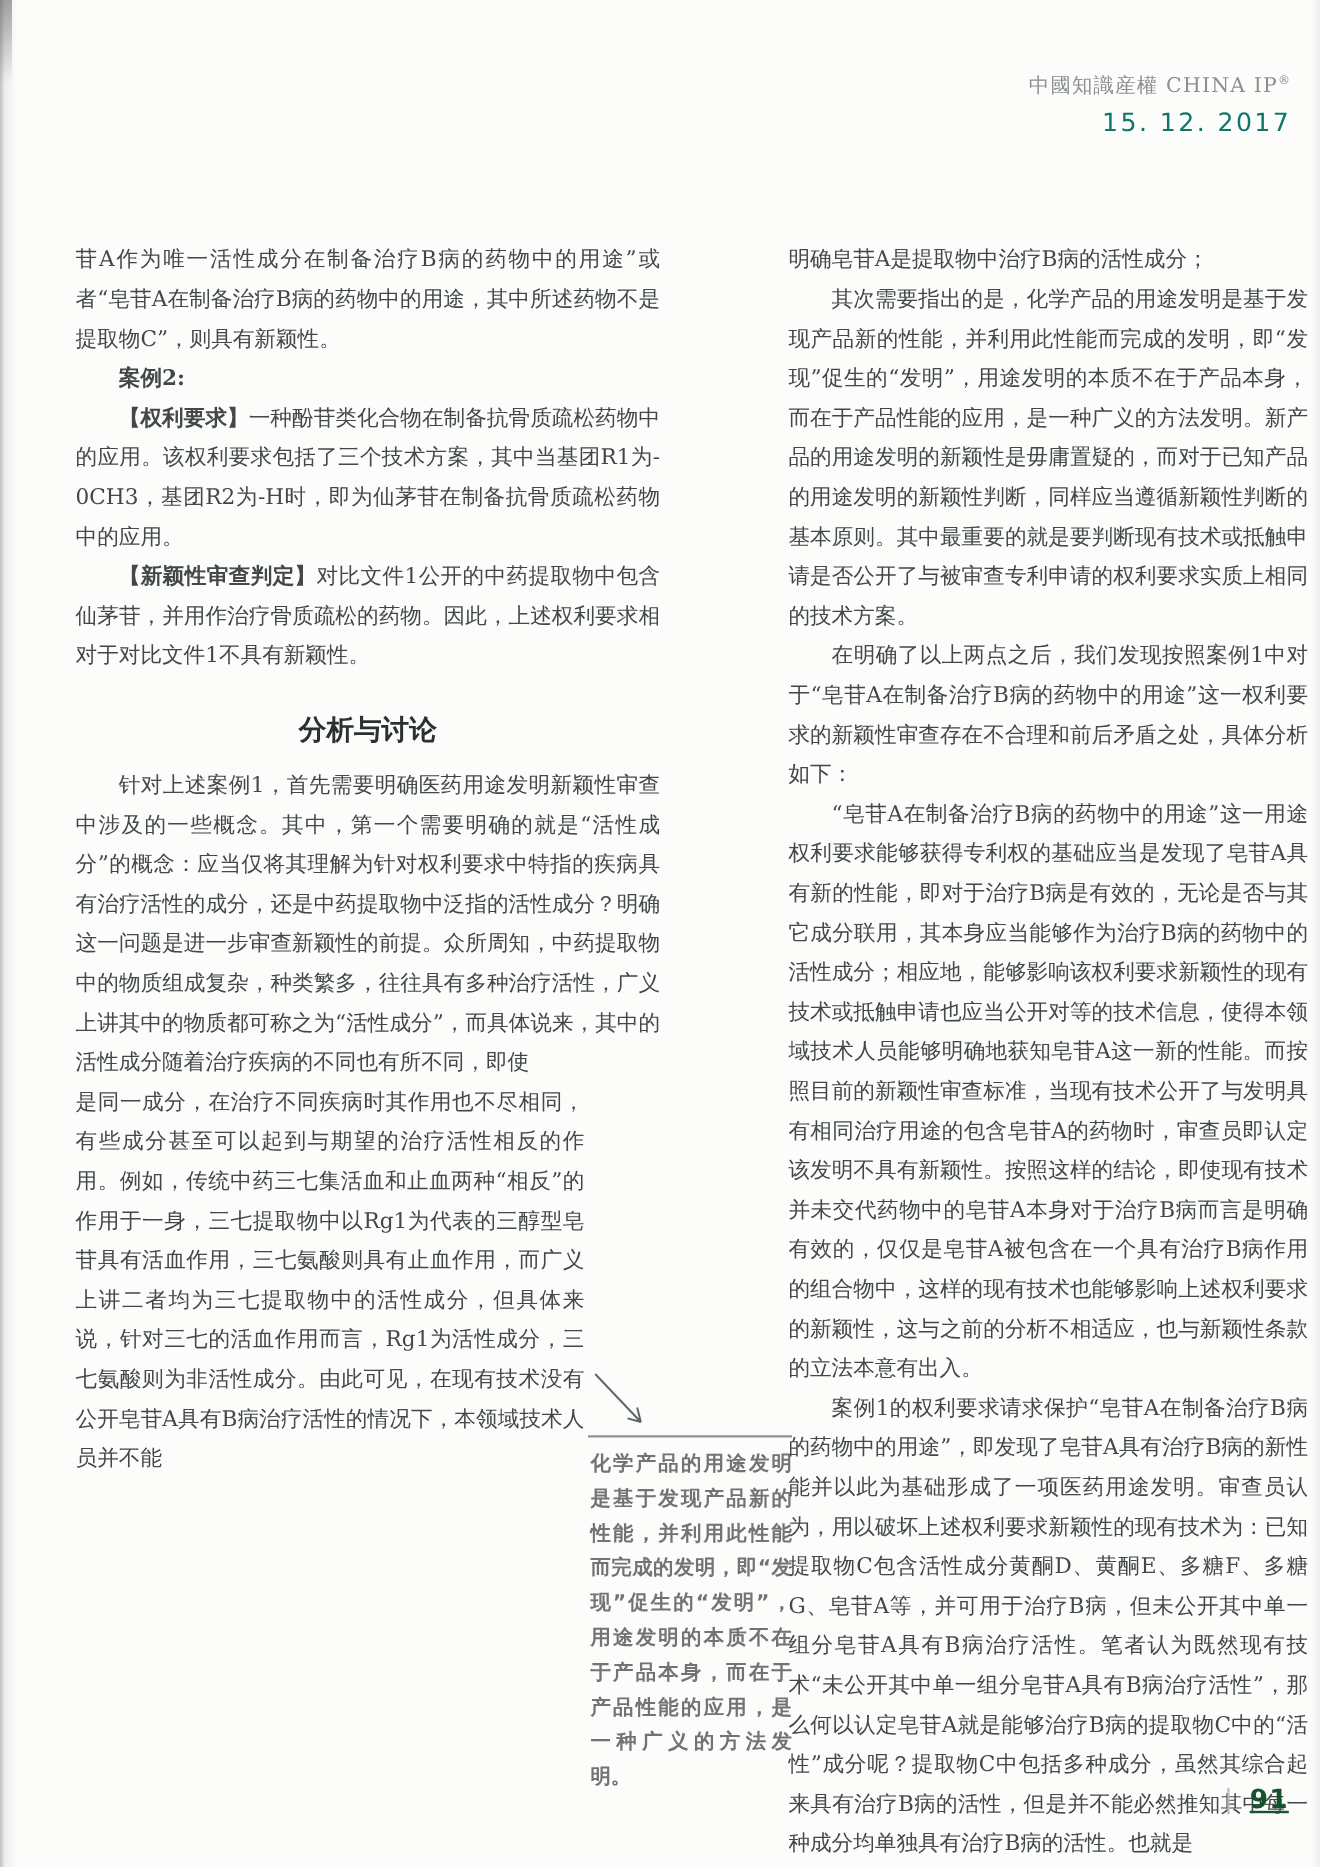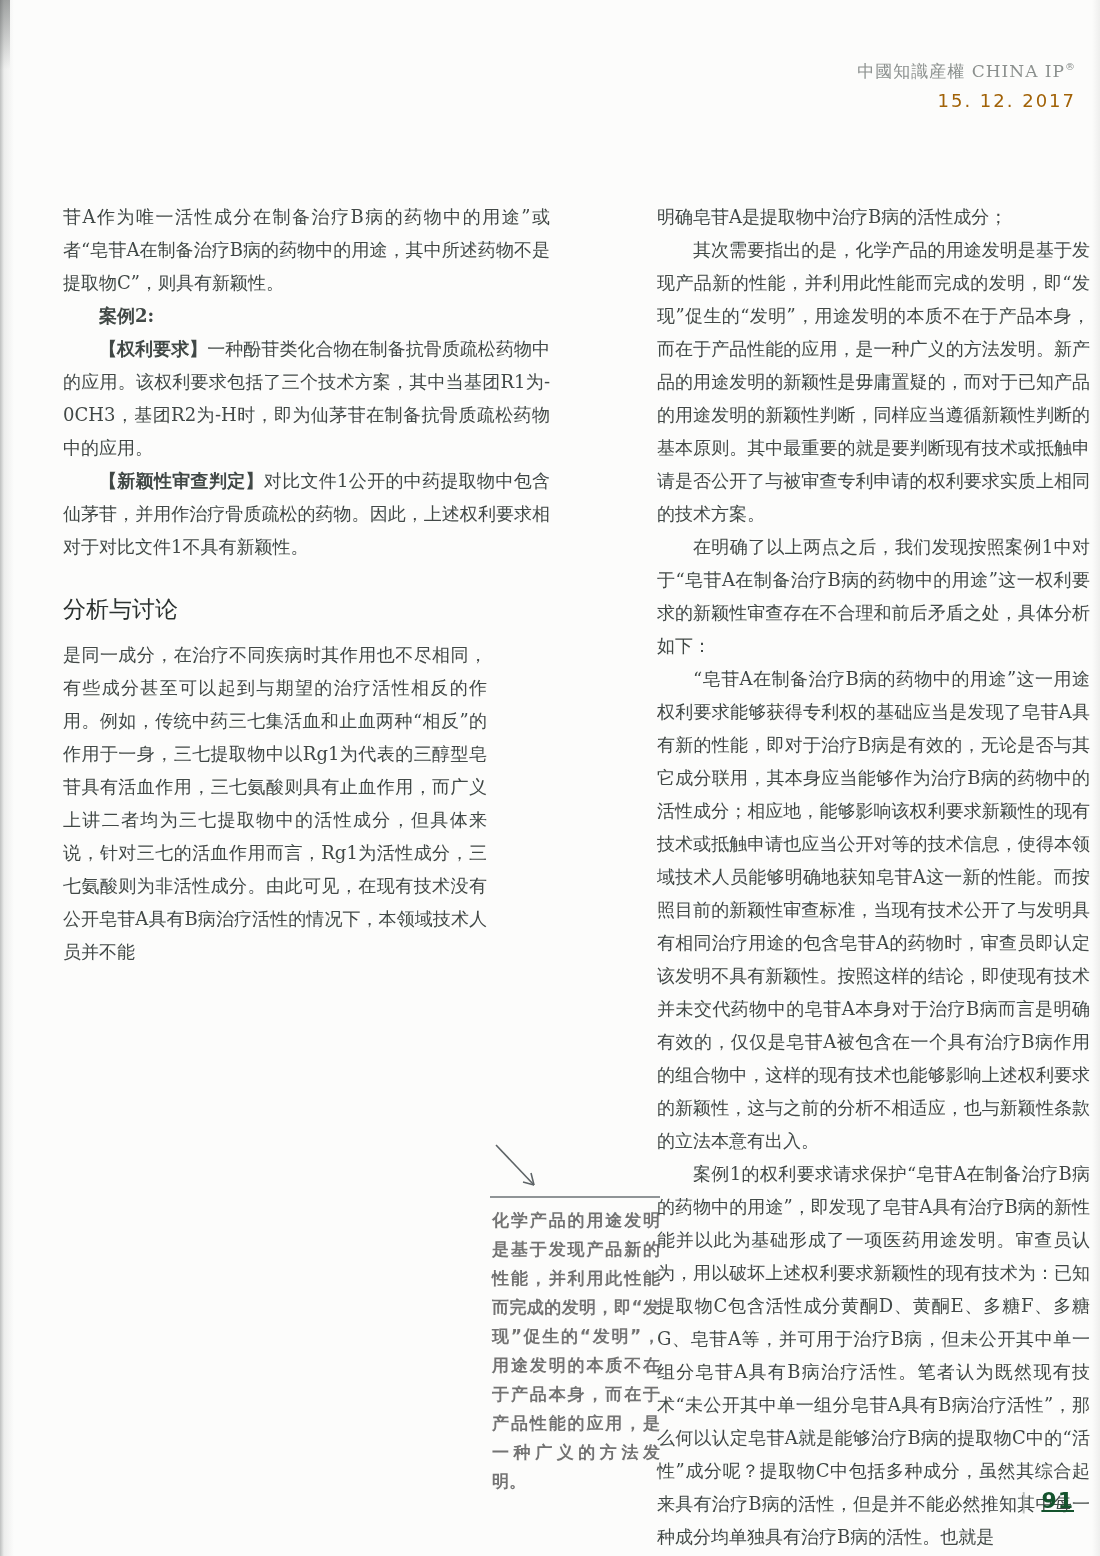--- a/index.html
+++ b/index.html
@@ -28,39 +28,39 @@
     pointer-events:none;
   }
   .header{
     position:absolute;top:60px;right:24px;text-align:right;
   }
   .header .mag{
     font-size:17px;color:#8b908e;letter-spacing:1px;
   }
   .header .mag sup{font-size:10px;}
   .header .date{
-    font-size:18px;color:#a16207;letter-spacing:2px;margin-top:7px;
+    font-size:21px;color:#0f766e;letter-spacing:2px;margin-top:7px;
     font-family:"DejaVu Sans","Liberation Sans",sans-serif;
   }
   .col{
     position:absolute;top:200px;
     font-size:18px;line-height:33px;
     text-align:justify;
     word-break:break-all;
   }
   .col p{margin:0;}
   .col-left{left:63px;width:487px;}
   .col-right{left:657px;width:433px;}
   .indent{text-indent:2em;}
   .lead{font-weight:bold;}
   .narrow{width:424px;}
   .section-heading{
     font-family:"DejaVu Sans","Liberation Sans",sans-serif;
-    font-weight:normal;font-size:23px;color:#2b312f;
-    margin:30px 0 12px 0;text-align:left;
+    font-weight:bold;font-size:23px;color:#2b312f;
+    margin:30px 0 12px 0;text-align:center;
   }
   .pull-quote{
     position:absolute;left:492px;top:1206px;width:168px;
     font-family:"DejaVu Sans","Liberation Sans",sans-serif;
     font-weight:bold;font-size:17px;line-height:29px;
     color:#737373;text-align:justify;word-break:break-all;
   }
   .quote-graphic{
     position:absolute;left:490px;top:1140px;width:170px;height:62px;
   }
@@ -85,20 +85,21 @@
     <div class="mag"><span>中國知識産權 CHINA IP</span><sup>®</sup></div>
     <div class="date">15. 12. 2017</div>
   </div>
 
   <div class="col col-left">
     <p>苷A作为唯一活性成分在制备治疗B病的药物中的用途”或者“皂苷A在制备治疗B病的药物中的用途，其中所述药物不是提取物C”，则具有新颖性。</p>
     <p class="indent"><span class="lead">案例2:</span></p>
     <p class="indent"><span class="lead">【权利要求】</span><span>一种酚苷类化合物在制备抗骨质疏松药物中的应用。该权利要求包括了三个技术方案，其中当基团R1为-0CH3，基团R2为-H时，即为仙茅苷在制备抗骨质疏松药物中的应用。</span></p>
     <p class="indent"><span class="lead">【新颖性审查判定】</span><span>对比文件1公开的中药提取物中包含仙茅苷，并用作治疗骨质疏松的药物。因此，上述权利要求相对于对比文件1不具有新颖性。</span></p>
     <h2 class="section-heading">分析与讨论</h2>
+    <p class="indent">针对上述案例1，首先需要明确医药用途发明新颖性审查中涉及的一些概念。其中，第一个需要明确的就是“活性成分”的概念：应当仅将其理解为针对权利要求中特指的疾病具有治疗活性的成分，还是中药提取物中泛指的活性成分？明确这一问题是进一步审查新颖性的前提。众所周知，中药提取物中的物质组成复杂，种类繁多，往往具有多种治疗活性，广义上讲其中的物质都可称之为“活性成分”，而具体说来，其中的活性成分随着治疗疾病的不同也有所不同，即使</p>
     <p class="narrow">是同一成分，在治疗不同疾病时其作用也不尽相同，有些成分甚至可以起到与期望的治疗活性相反的作用。例如，传统中药三七集活血和止血两种“相反”的作用于一身，三七提取物中以Rg1为代表的三醇型皂苷具有活血作用，三七氨酸则具有止血作用，而广义上讲二者均为三七提取物中的活性成分，但具体来说，针对三七的活血作用而言，Rg1为活性成分，三七氨酸则为非活性成分。由此可见，在现有技术没有公开皂苷A具有B病治疗活性的情况下，本领域技术人员并不能</p>
   </div>
 
   <svg class="quote-graphic" viewBox="0 0 170 62" xmlns="http://www.w3.org/2000/svg">
     <line x1="6" y1="5" x2="44" y2="45" stroke="#5d6366" stroke-width="1.6"></line>
     <line x1="44" y1="45" x2="33" y2="42" stroke="#5d6366" stroke-width="1.6"></line>
     <line x1="44" y1="45" x2="41" y2="33" stroke="#5d6366" stroke-width="1.6"></line>
     <line x1="0" y1="57" x2="170" y2="57" stroke="#8f9496" stroke-width="1.8"></line>
   </svg>
 

